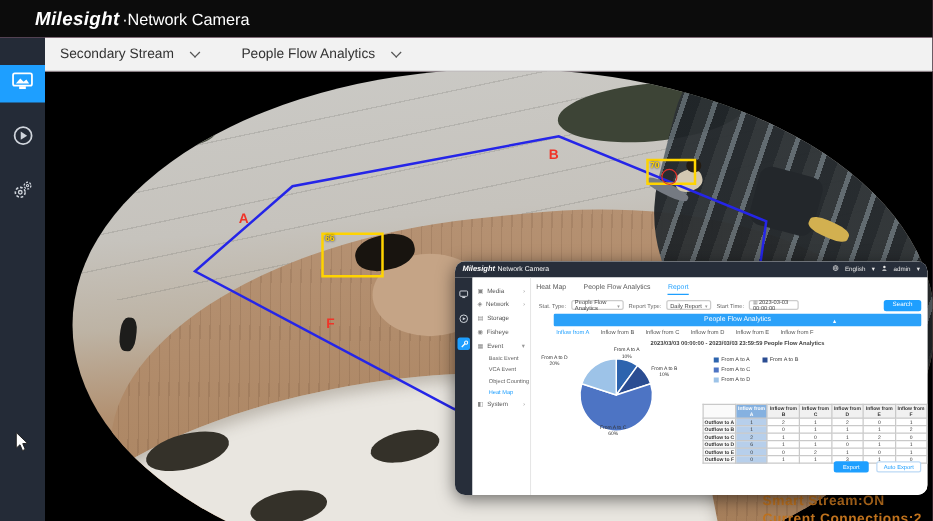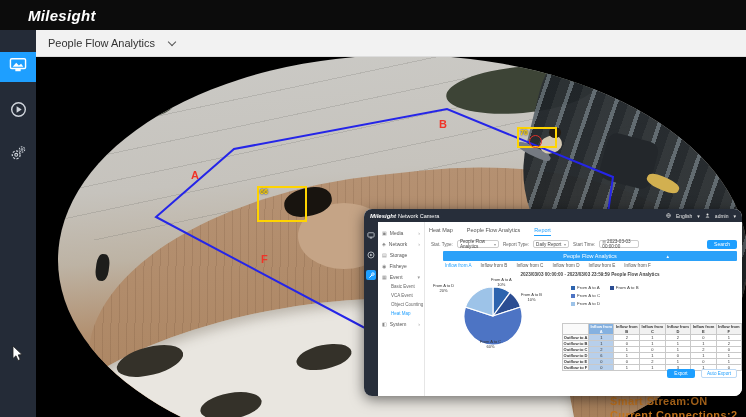--- a/index.html
+++ b/index.html
@@ -178,20 +178,21 @@
 
   .cursor { position:absolute; left:12px; top:346px; z-index:30; }
 </style>
 </head>
 <body>
 
 <div class="screen">
 
   <header class="topbar">
     <span class="brand">Milesight</span>
+    <span class="brand-rest">·Network Camera</span>
   </header>
 
   <nav class="sidebar">
     <div class="side-item active">
       <span>
         <svg width="18" height="16" viewBox="0 0 20 18">
             <rect x="1.5" y="2" width="17" height="11" rx="1.5" fill="none" stroke="#fff" stroke-width="1.6"></rect>
             <path d="M4 11 L8 6.5 L11 9.5 L13.5 7.5 L16 11 Z" fill="#fff"></path>
             <rect x="7" y="13.5" width="6" height="2.5" fill="#fff"></rect>
           </svg>
@@ -211,20 +212,24 @@
             <circle cx="8" cy="11" r="4.4" fill="none" stroke="#cfd4db" stroke-width="1.4" stroke-dasharray="2.4 1.6"></circle>
             <circle cx="8" cy="11" r="1.6" fill="none" stroke="#cfd4db" stroke-width="1.2"></circle>
             <circle cx="14.5" cy="5" r="3" fill="none" stroke="#cfd4db" stroke-width="1.2" stroke-dasharray="1.8 1.3"></circle>
             <circle cx="14.5" cy="5" r="1" fill="none" stroke="#cfd4db" stroke-width="1"></circle>
           </svg>
       </span>
     </div>
   </nav>
 
   <div class="toolbar">
+    <div class="dd">
+      <span>Secondary Stream</span>
+      <span class="chev"></span>
+    </div>
     <div class="dd">
       <span>People Flow Analytics</span>
       <span class="chev"></span>
     </div>
   </div>
 
   <div class="video">
     <div class="fisheye">
       <div class="plaza-lines"></div>
       <div class="deck">

